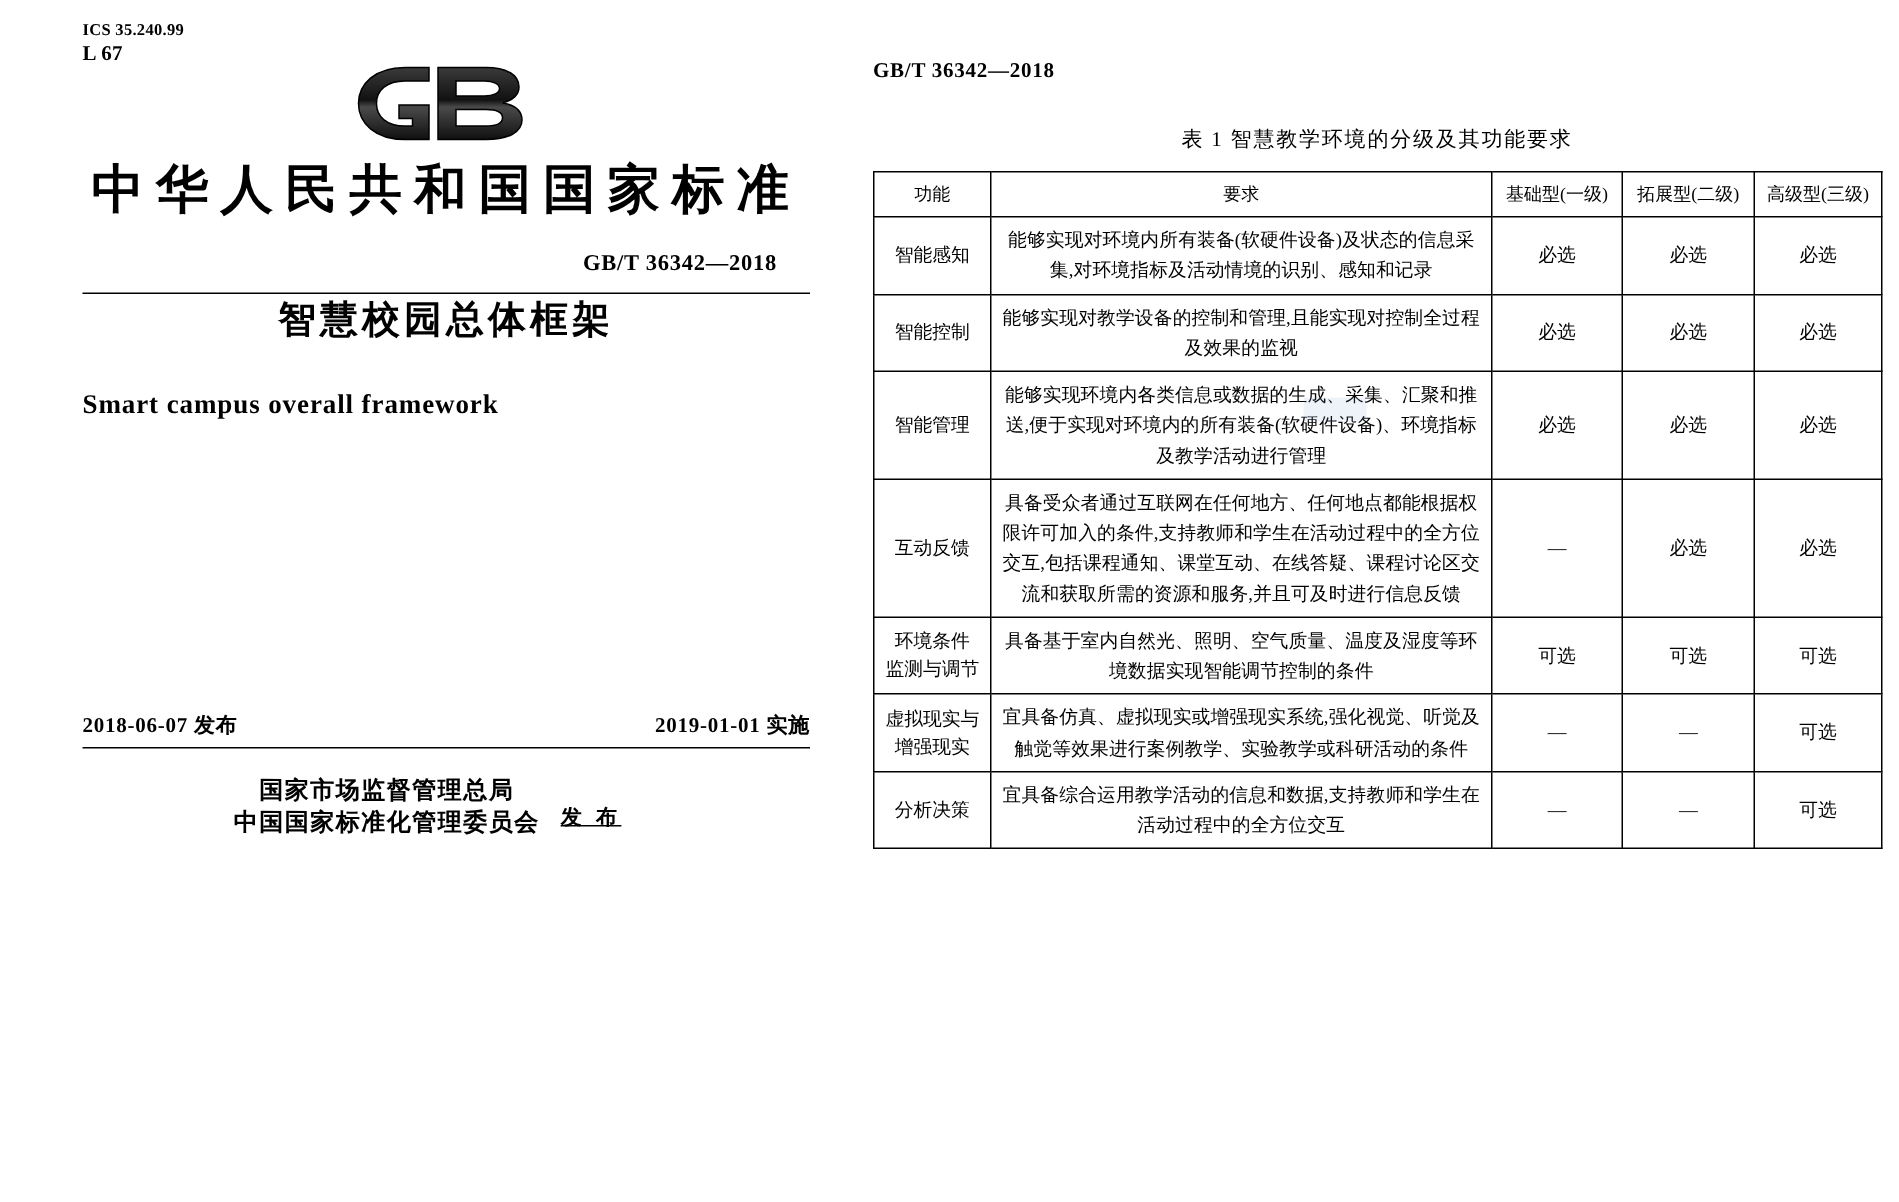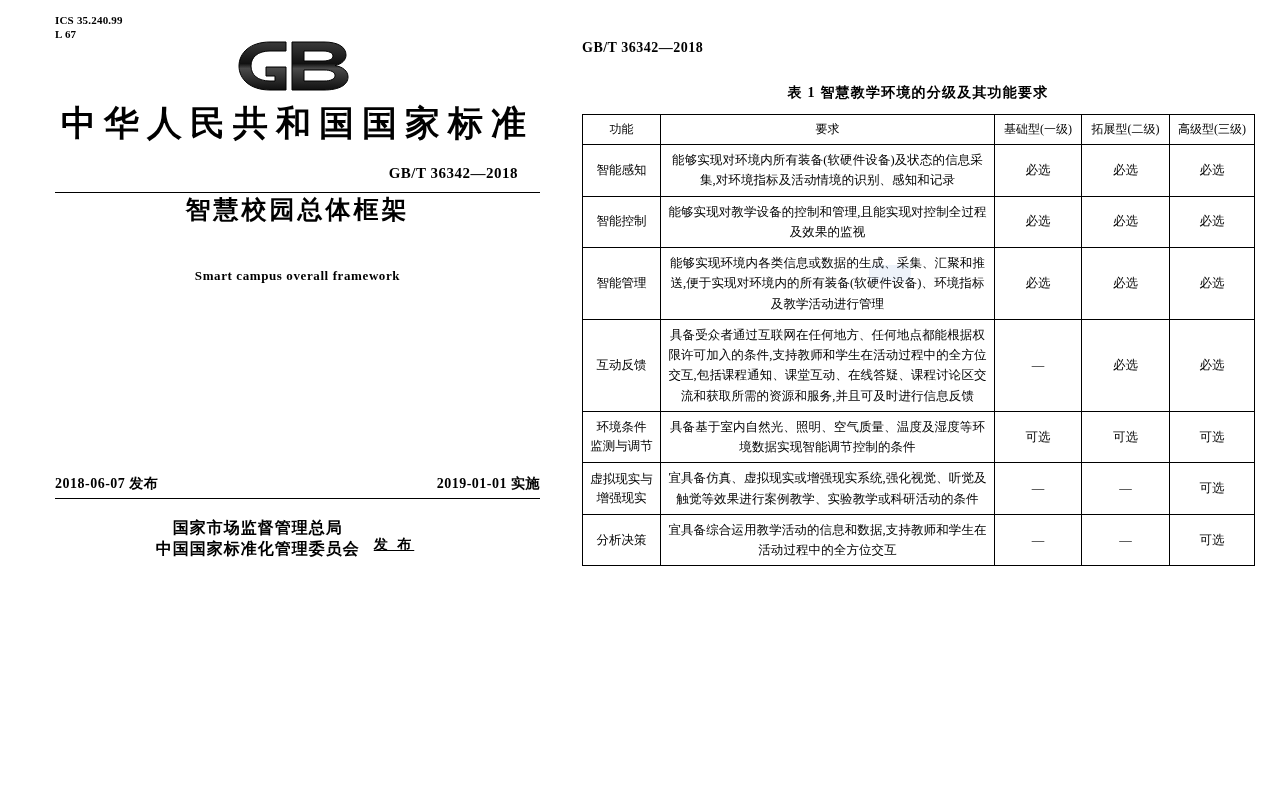--- a/index.html
+++ b/index.html
@@ -30,21 +30,21 @@
     box-sizing: border-box;
   }
   .ics-block {
     font-family: "Liberation Serif", serif;
     font-size: 11px;
     line-height: 1.25;
     font-weight: bold;
     letter-spacing: .2px;
   }
   .ics-block .ics-line1 { font-size: 11px; }
-  .ics-block .ics-line2 { font-size: 11px; }
+  .ics-block .ics-line2 { font-size: 14px; }
 
   .gb-logo {
     text-align: center;
     margin-top: -6px;
     height: 62px;
   }
   .gb-logo svg { display: inline-block; }
 
   .cn-title {
     text-align: center;
@@ -69,26 +69,26 @@
     margin: 10px 0 0 0;
   }
   .doc-title {
     text-align: center;
     font-family: "Liberation Serif", serif;
     font-weight: bold;
     font-size: 25px;
     letter-spacing: 3px;
   }
   .doc-title-en {
-    text-align: center;
-    font-family: "Liberation Serif", serif;
-    font-weight: bold;
-    font-size: 13px;
+    text-align: left;
+    font-family: "Liberation Serif", serif;
+    font-weight: bold;
+    font-size: 18px;
     letter-spacing: .6px;
-    margin-top: 42px;
+    margin-top: 30px;
   }
 
   .dates {
     position: absolute;
     left: 55px;
     right: 30px;
     bottom: 85px;
     display: flex;
     justify-content: space-between;
     font-family: "Liberation Serif", serif;
@@ -140,21 +140,21 @@
   .page-header {
     font-family: "Liberation Serif", serif;
     font-weight: bold;
     font-size: 14px;
     letter-spacing: .5px;
     padding-left: 0px;
   }
   .table-caption {
     text-align: center;
     font-family: "Liberation Serif", serif;
-    font-weight: bold;
+    font-weight: normal;
     font-size: 14px;
     letter-spacing: 1.2px;
     margin-top: 28px;
     margin-bottom: 12px;
   }
   table.grid {
     border-collapse: collapse;
     width: 672px;
     table-layout: fixed;
     font-family: "Liberation Serif", serif;

